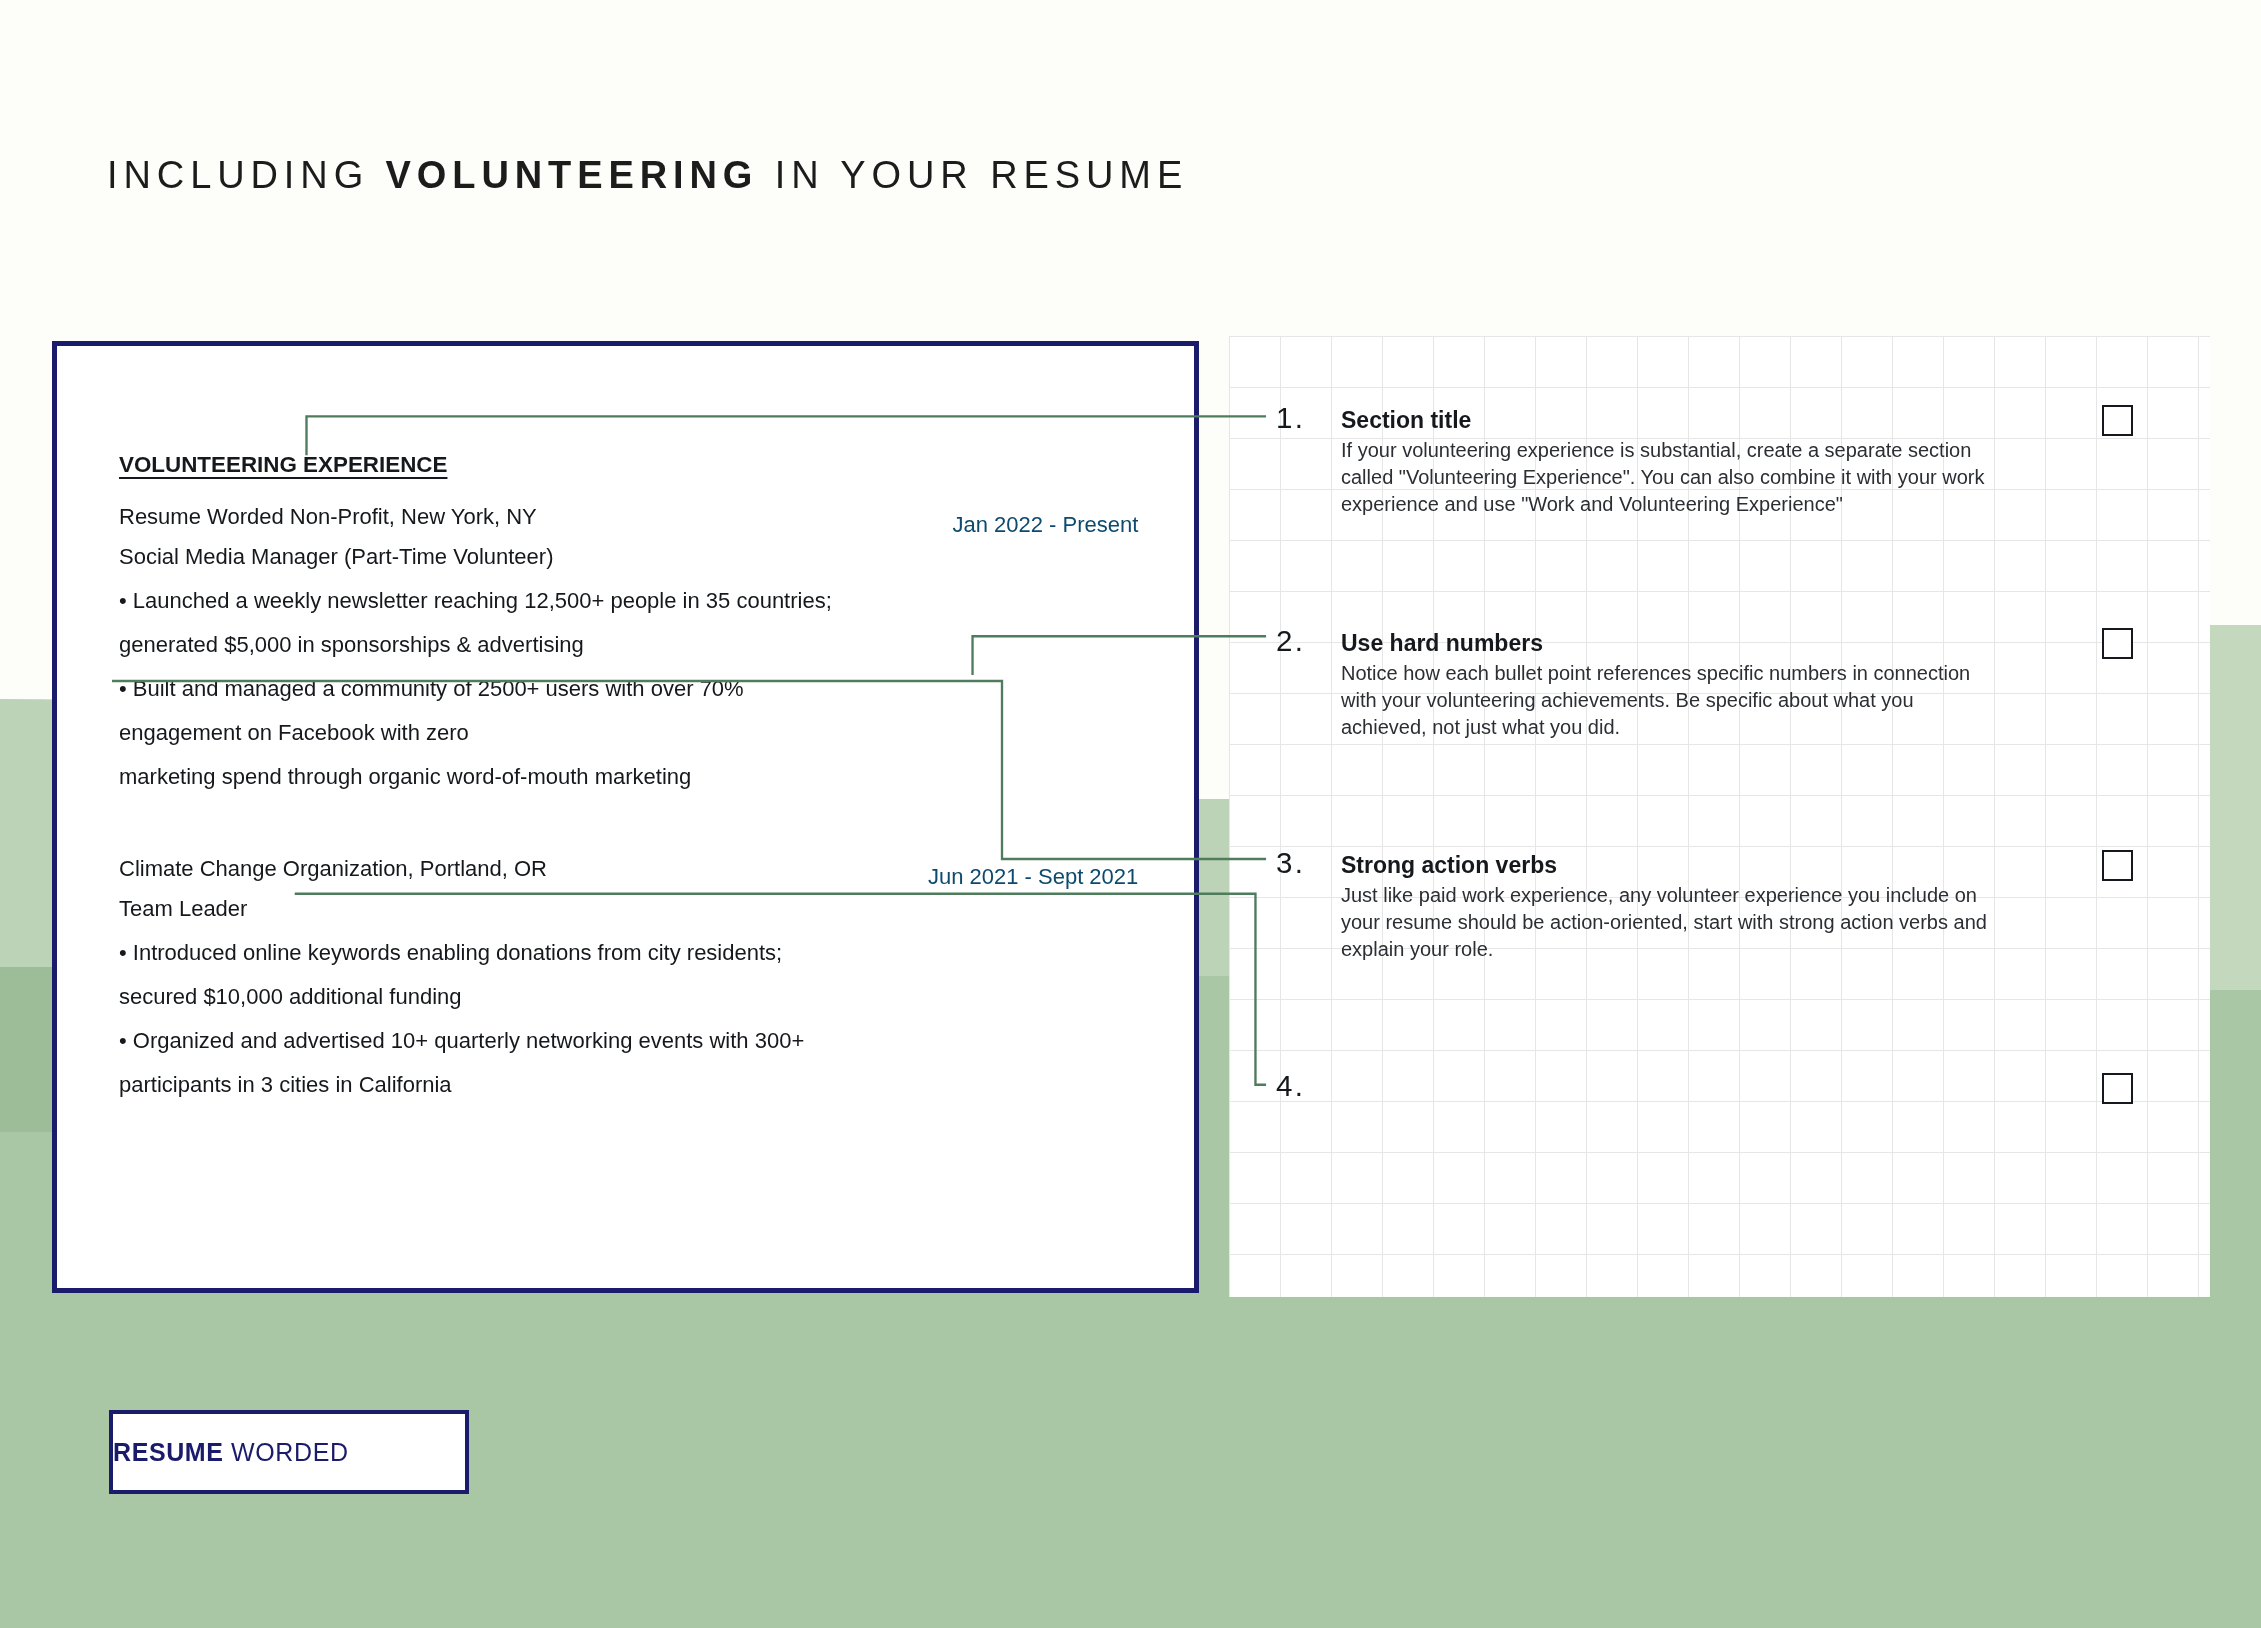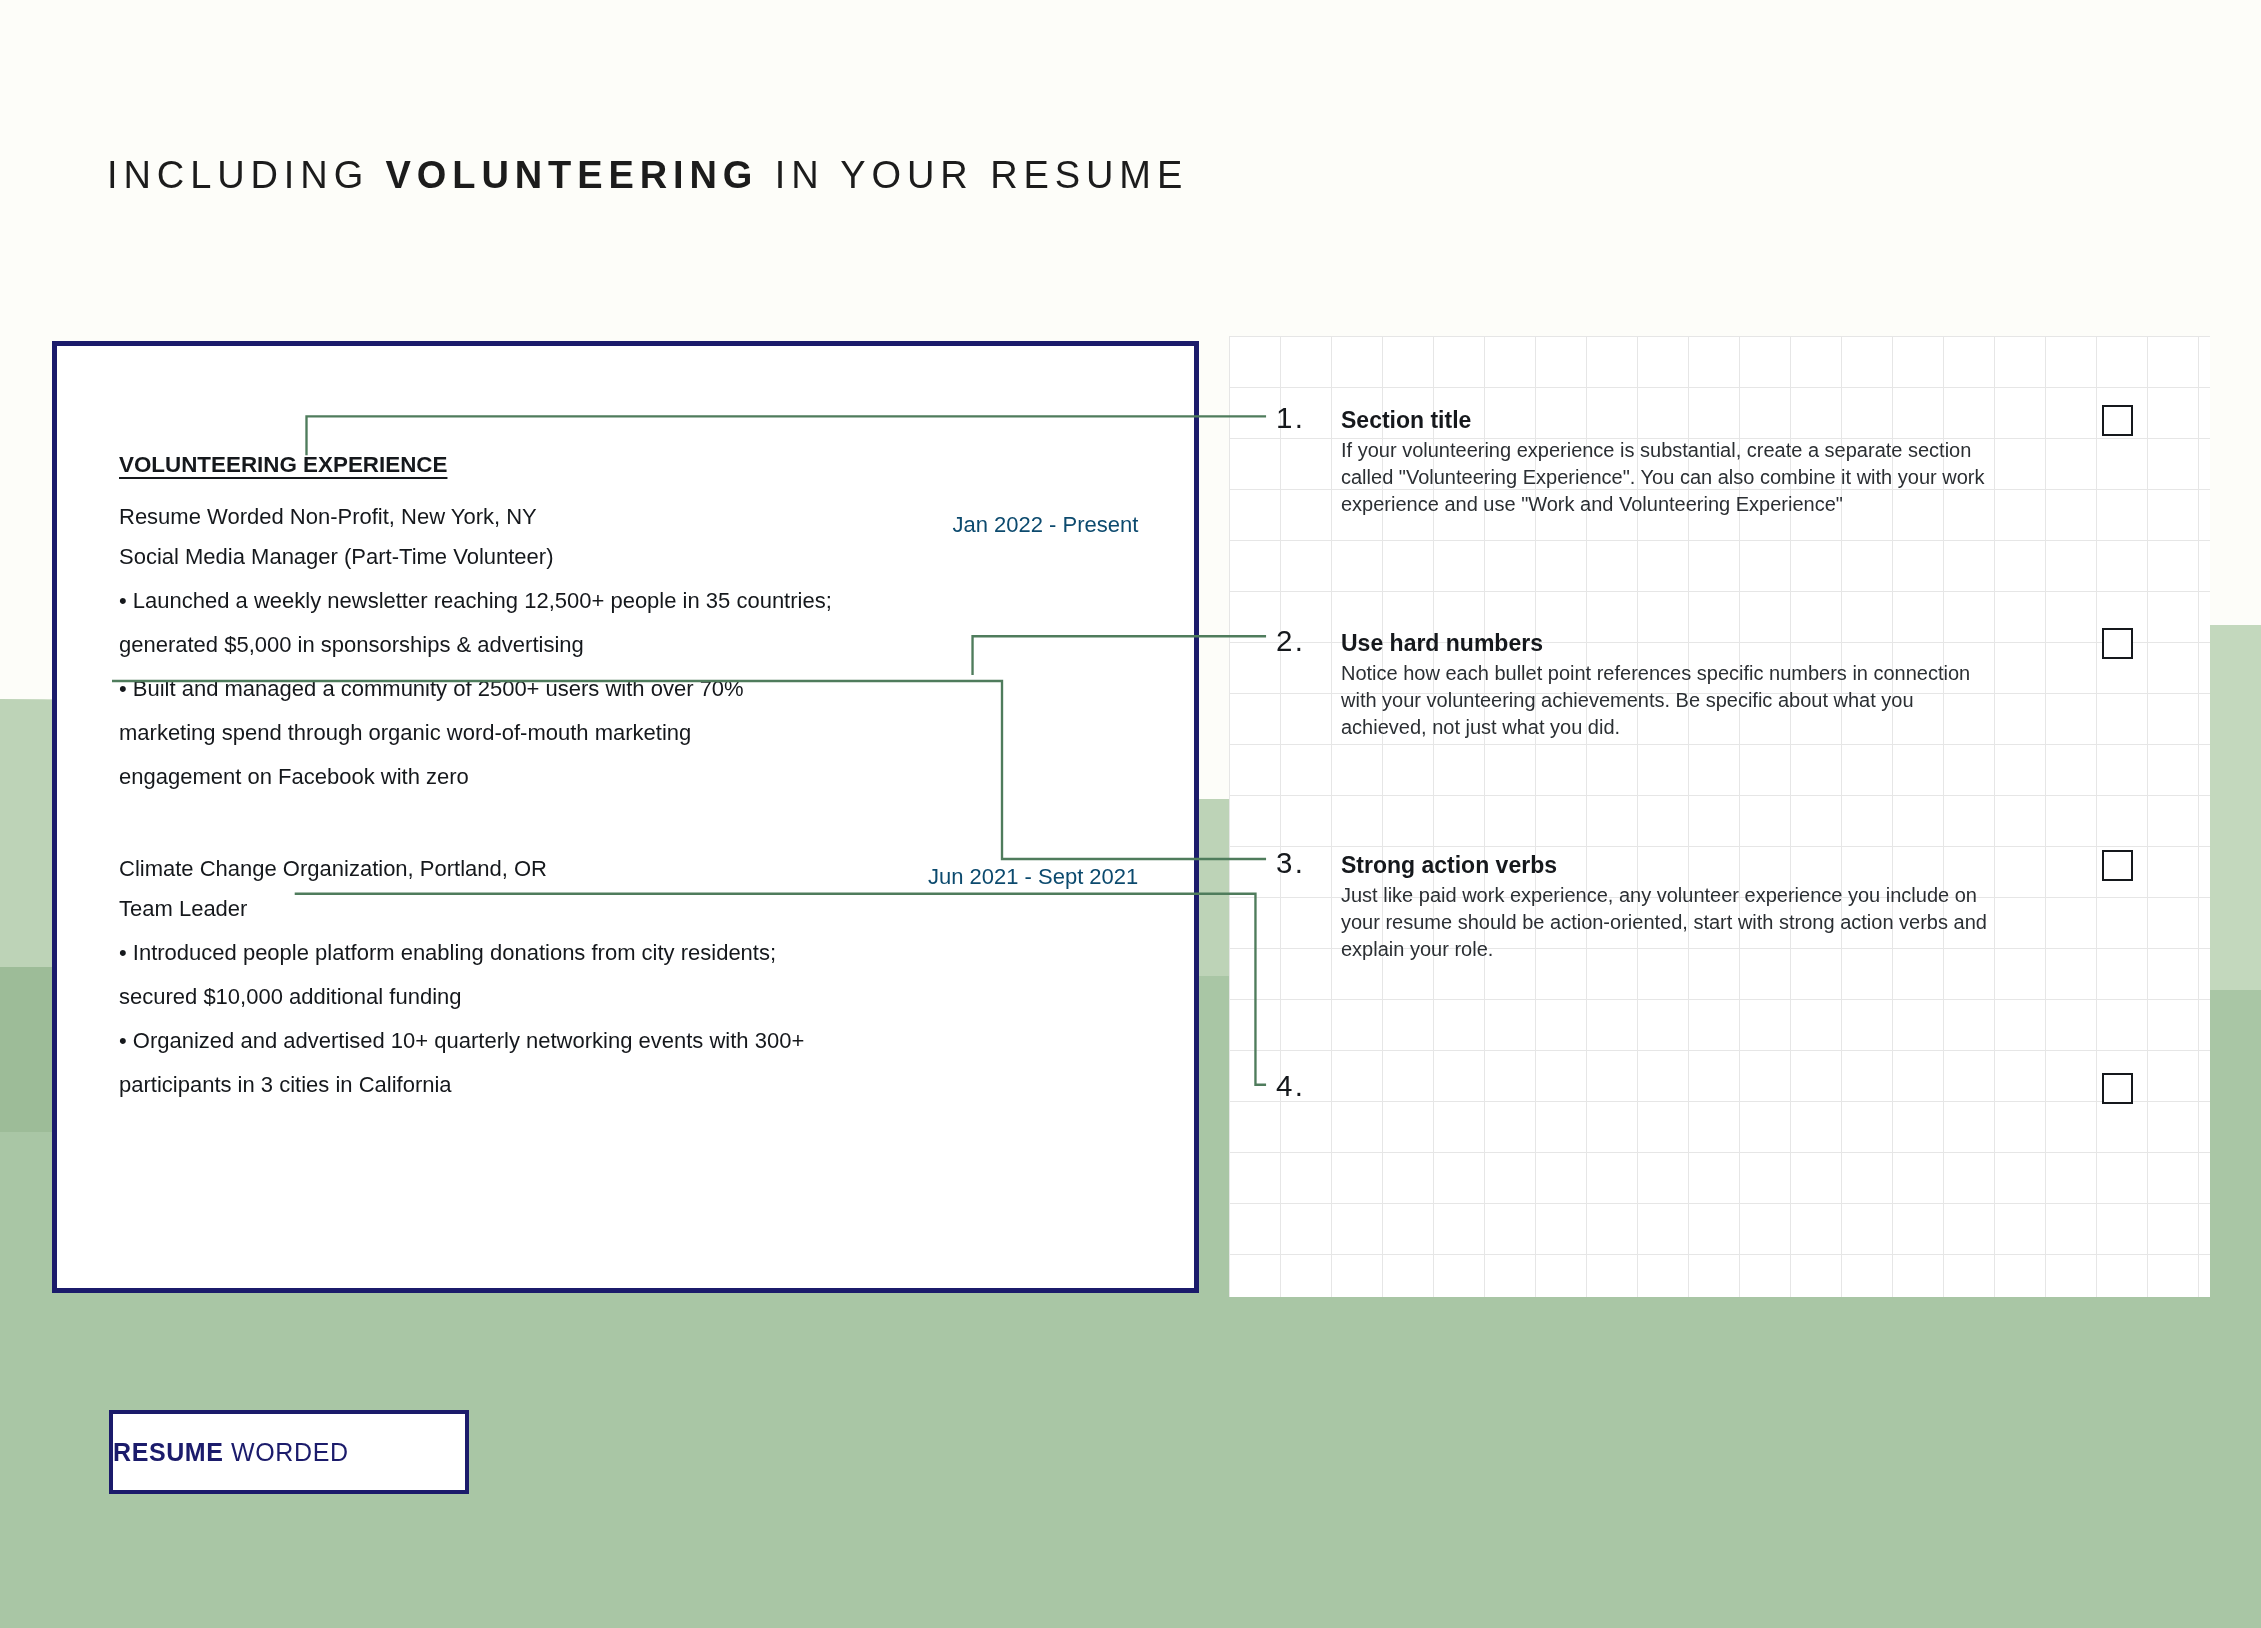--- a/index.html
+++ b/index.html
@@ -257,31 +257,31 @@
     </div>
 
     <div class="role-row">
       <span class="left">Resume Worded Non-Profit, New York, NY</span>
       <span class="right">Jan 2022 - Present</span>
     </div>
     <div class="resume-line">Social Media Manager (Part-Time Volunteer)</div>
     <div class="resume-line">• Launched a weekly newsletter reaching 12,500+ people in 35 countries;</div>
     <div class="resume-line">generated $5,000 in sponsorships &amp; advertising</div>
     <div class="resume-line">• Built and managed a community of 2500+ users with over 70%</div>
+    <div class="resume-line">engagement on Facebook with zero</div>
     <div class="resume-line">marketing spend through organic word-of-mouth marketing</div>
-    <div class="resume-line">engagement on Facebook with zero</div>
 
     <div class="spacer-block"></div>
 
     <div class="role-row">
       <span class="left">Climate Change Organization, Portland, OR</span>
       <span class="right">Jun 2021 - Sept 2021</span>
     </div>
     <div class="resume-line">Team Leader</div>
-    <div class="resume-line">• Introduced people platform enabling donations from city residents;</div>
+    <div class="resume-line">• Introduced online keywords enabling donations from city residents;</div>
     <div class="resume-line">secured $10,000 additional funding</div>
     <div class="resume-line">• Organized and advertised 10+ quarterly networking events with 300+</div>
     <div class="resume-line">participants in 3 cities in California</div>
 
   </div>
 </div>
 
 <div class="notes-card">
 
   <div class="note-item" style="top:65px;">

